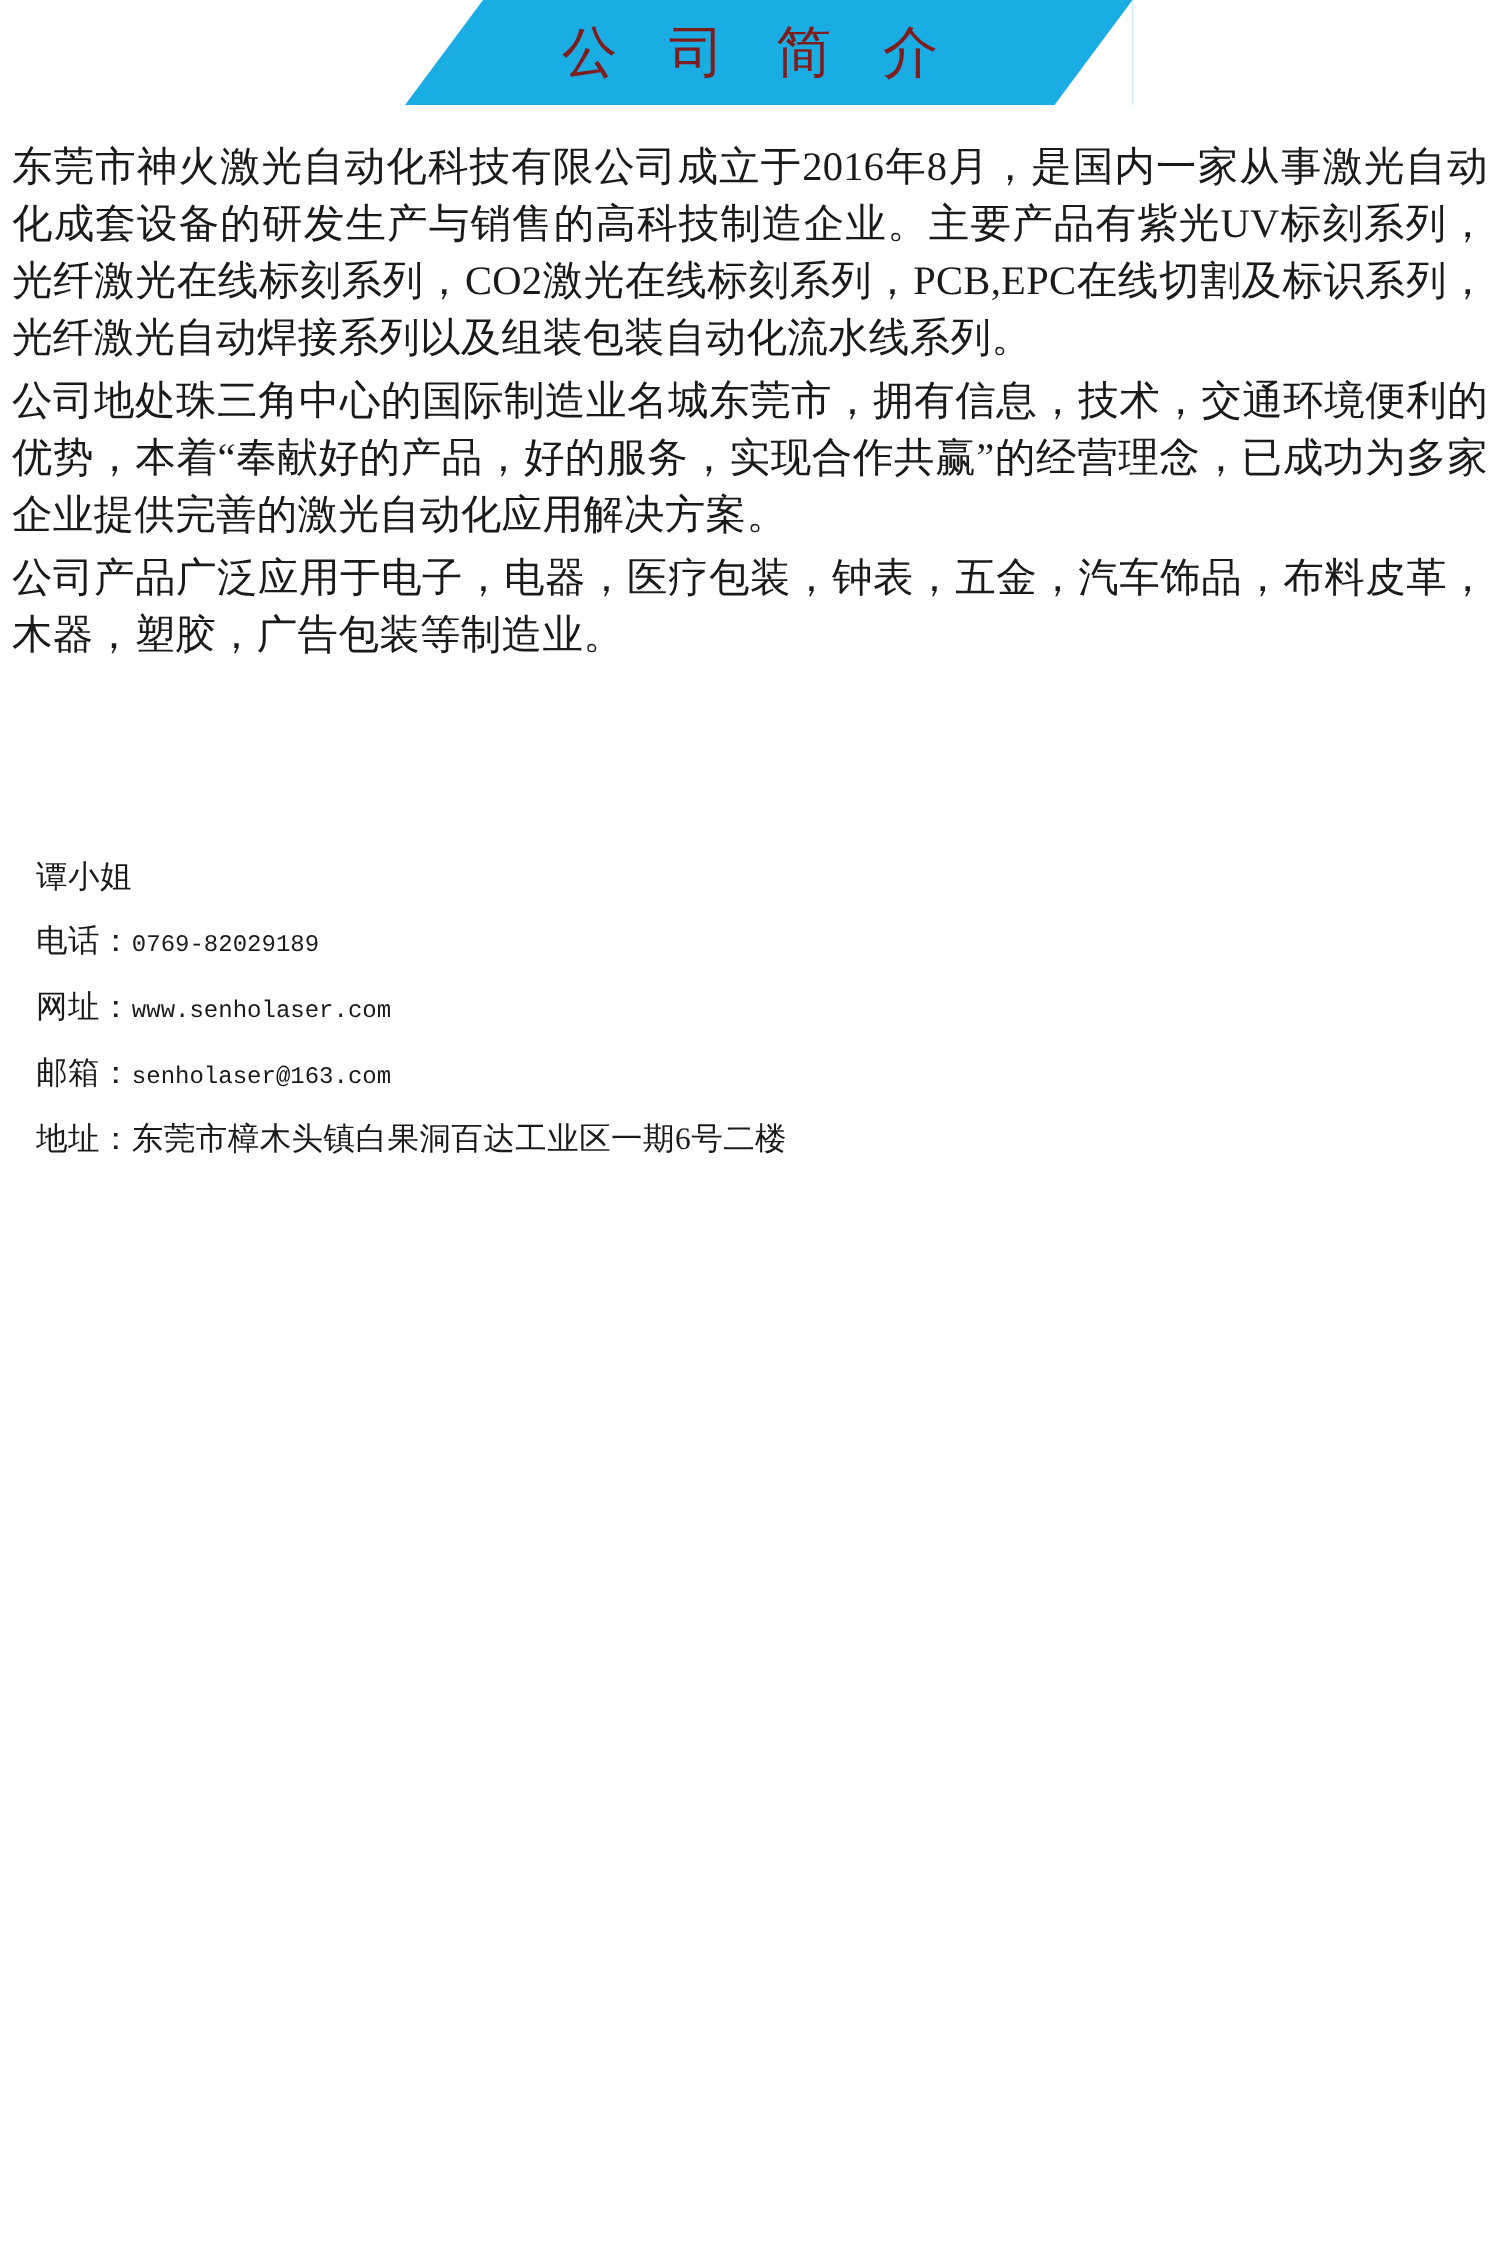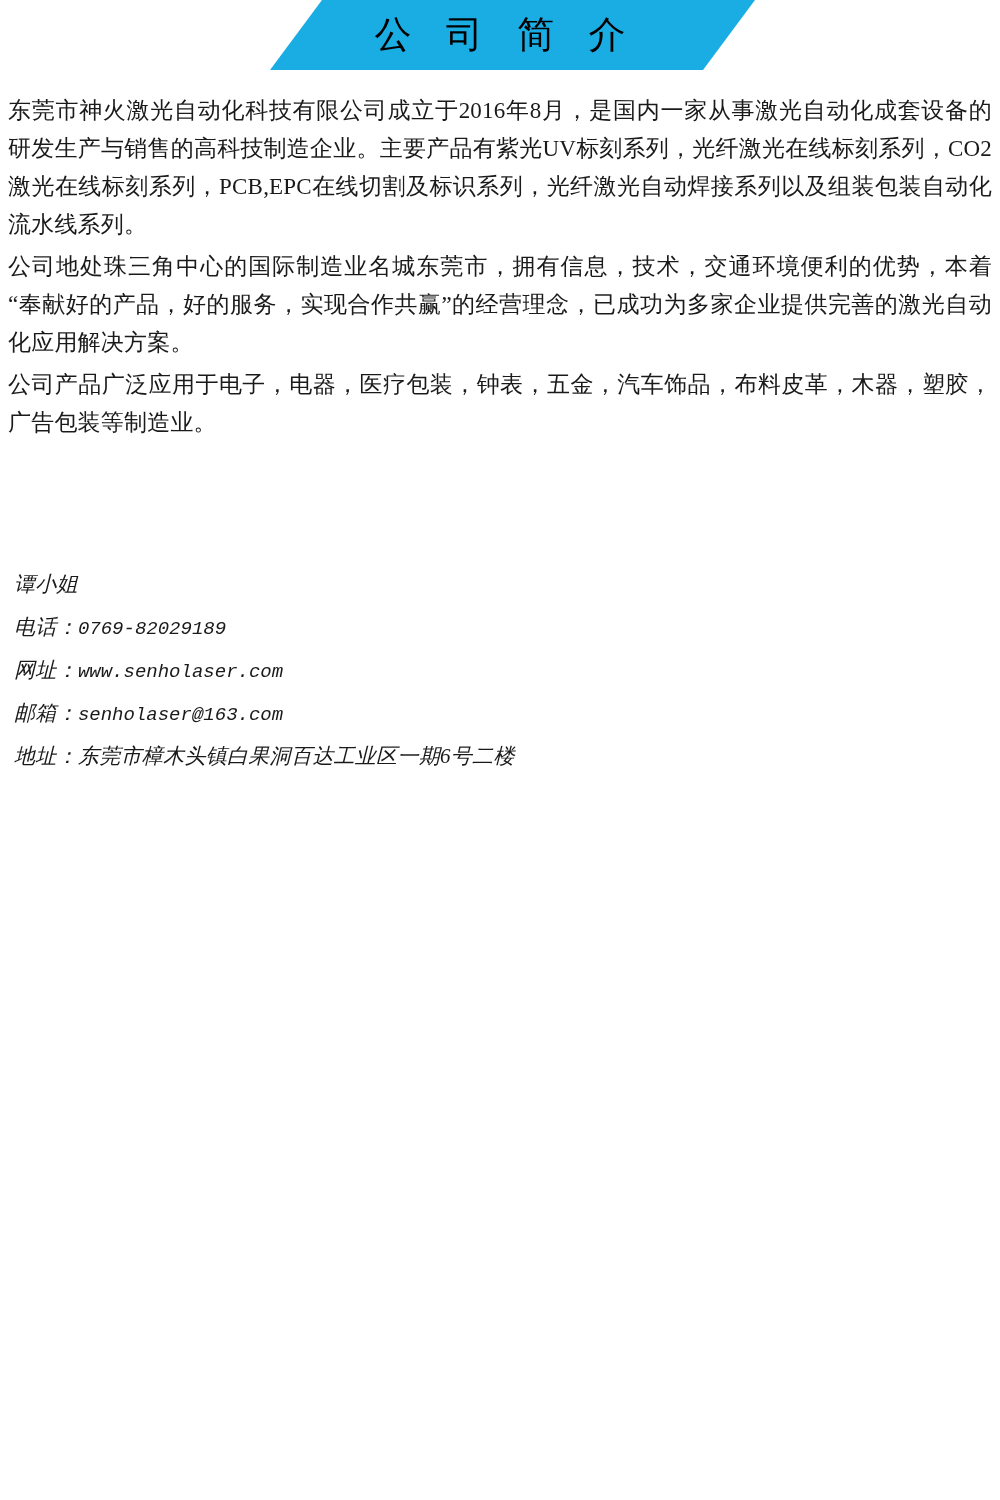--- a/index.html
+++ b/index.html
@@ -64,66 +64,65 @@
     border-left: 52px solid transparent;
   }
   .banner .banner-title {
     position: absolute;
     left: 0;
     right: 0;
     top: 0;
     height: 70px;
     line-height: 70px;
     text-align: center;
-    color: #000000;
+    color: #7f1d1d;
     font-size: 37px;
     letter-spacing: 12px;
     text-indent: 12px;
     font-family: "Liberation Sans", "DejaVu Sans", sans-serif;
     font-weight: 500;
   }
 
   
   .banner.contact .left-block { width: 260px; }
   .banner.contact .left-notch { left: 260px; }
   .banner.contact .right-block { width: 250px; }
   .banner.contact .right-notch { right: 250px; }
 
   
   .intro {
     padding: 22px 8px 0 8px;
   }
   .intro p {
     margin: 0 0 4px 0;
-    font-size: 23px;
+    font-size: 27px;
     line-height: 38px;
     text-align: justify;
     text-justify: inter-ideograph;
     letter-spacing: 0.2px;
   }
 
   
   .gap {
     height: 62px;
   }
 
   
   .contact-body {
-    padding: 56px 0 0 14px;
-    font-style: italic;
+    padding: 56px 0 0 24px;
   }
   .contact-body .line {
     font-size: 21px;
     line-height: 41px;
     color: #1a1a1a;
     letter-spacing: 0.3px;
   }
   .contact-body .line .val-mono {
     font-family: "Liberation Mono", "DejaVu Sans Mono", monospace;
-    font-size: 19px;
+    font-size: 16px;
     letter-spacing: 0;
     text-align: center;
   }
   .contact-body .name {
     margin-bottom: 2px;
   }
 </style>
 </head>
 <body>
 

